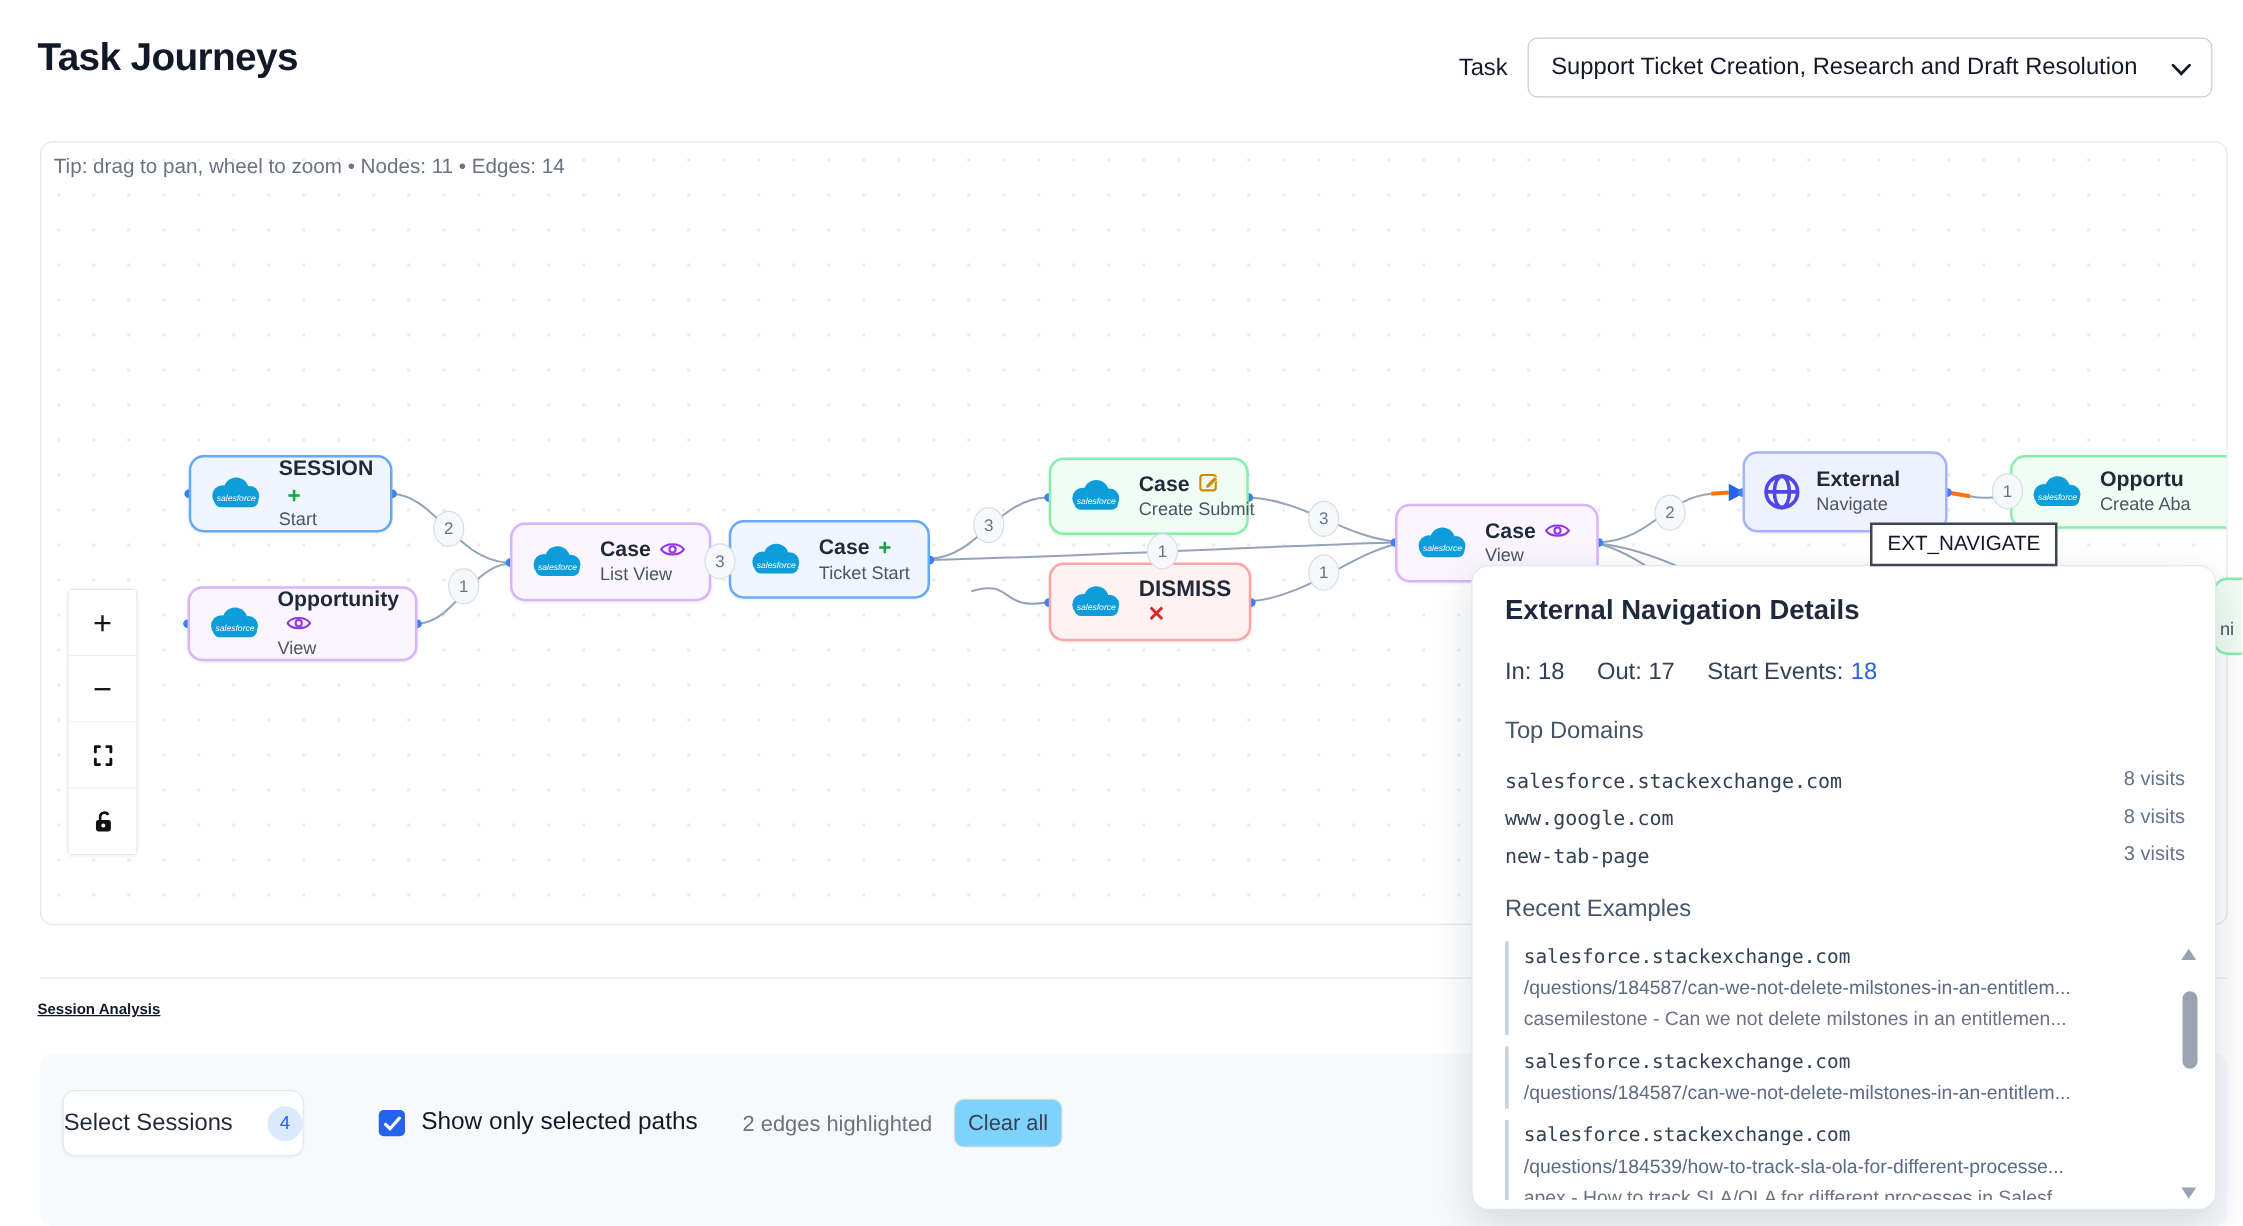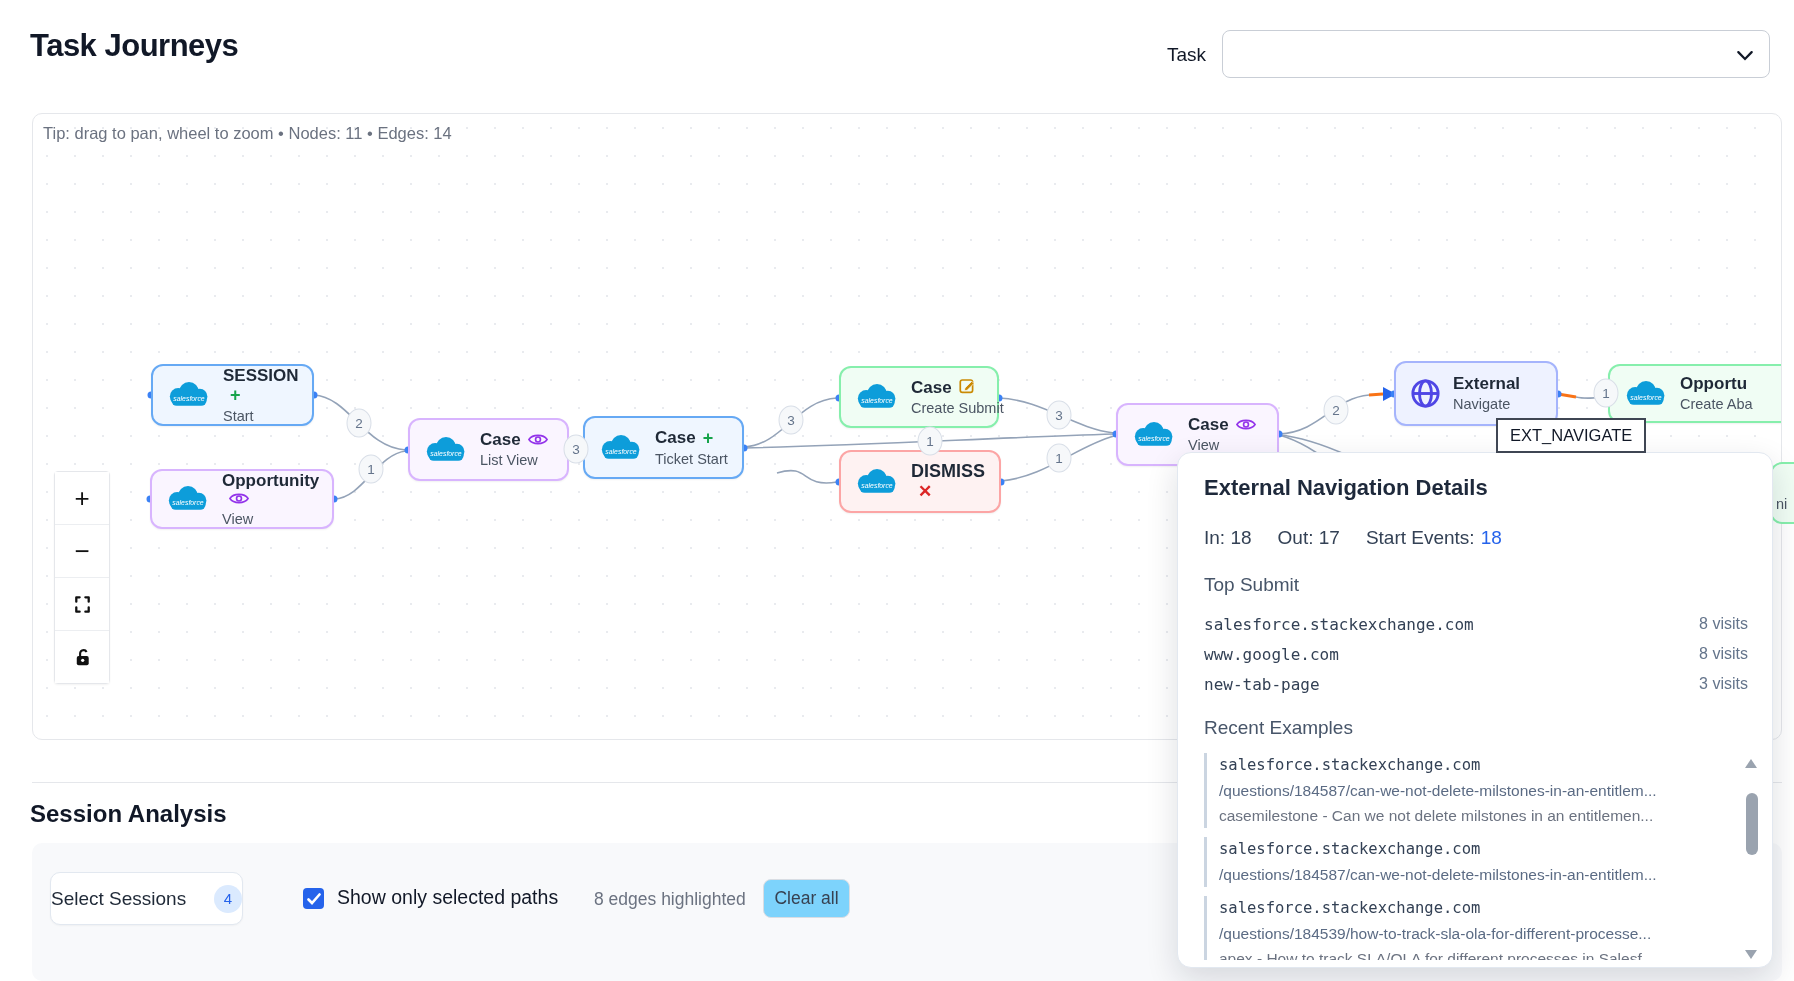--- a/index.html
+++ b/index.html
@@ -72,21 +72,21 @@
   .ex-dom{font-family:"DejaVu Sans Mono",monospace;font-size:15.5px;color:#334155;white-space:nowrap;}
   .ex-path{font-size:15.5px;color:#5b6b84;white-space:nowrap;}
   .ex-desc{font-size:15.5px;color:#6b7280;white-space:nowrap;}
   .sbar{position:absolute;right:0;top:306px;width:13px;height:200px;}
   .sb-up{position:absolute;left:0;top:0;width:0;height:0;border-left:6.5px solid transparent;border-right:6.5px solid transparent;border-bottom:9px solid #9aa3af;cursor:pointer;}
   .sb-dn{position:absolute;left:0;bottom:0;width:0;height:0;border-left:6.5px solid transparent;border-right:6.5px solid transparent;border-top:9px solid #9aa3af;cursor:pointer;}
   .sb-thumb{position:absolute;left:0.5px;top:34px;width:12px;height:62px;background:#9aa3af;border-radius:6px;cursor:pointer;}
 
   
   .divider{position:absolute;left:32px;top:782px;width:1750px;height:1px;background:#e5e7eb;}
-  .sa-h{position:absolute;left:30px;top:800px;font-size:24px;font-weight:700;color:#111827;}
+  .sa-h{position:absolute;left:30px;top:800px;font-size:12px;font-weight:700;color:#111827;text-decoration:underline;}
   .sa-panel{position:absolute;left:32px;top:843px;width:1750px;height:138px;background:#f8f9fb;border-radius:10px;}
   .sel-btn{position:absolute;left:18px;top:29px;width:193px;height:53px;box-sizing:border-box;background:#fff;
     border:1px solid #e2e8f0;border-radius:10px;display:flex;align-items:center;justify-content:space-between;gap:10px;
     font-size:19px;color:#1f2937;cursor:pointer;box-shadow:0 1px 2px rgba(0,0,0,.04);}
   .sel-cnt{width:28px;height:28px;border-radius:50%;background:#dbeafe;color:#2563eb;font-size:15px;
     display:flex;align-items:center;justify-content:center;}
   .cbx{position:absolute;left:271px;top:45px;width:21px;height:21px;background:#2563eb;border-radius:4px;
     display:flex;align-items:center;justify-content:center;cursor:pointer;}
   .cbx-label{position:absolute;left:305px;top:43px;font-size:19.5px;color:#111827;cursor:pointer;}
   .status{position:absolute;left:562px;top:46px;font-size:17.5px;color:#6b7280;}
@@ -136,20 +136,21 @@
       </symbol>
       <symbol id="i-check" viewBox="0 0 14 12">
         <path d="M1.5 6.5 L5 10 L12.5 1.5" fill="none" stroke="#fff" stroke-width="2.6" stroke-linecap="round"></path>
       </symbol>
     </defs>
   </svg>
 
   <div class="h1">Task Journeys</div>
   <div class="task-label">Task</div>
   <div class="task-select">
+    <span>Support Ticket Creation, Research and Draft Resolution</span>
     <svg class="chev" width="16" height="10">
         <use href="#i-chev"></use>
       </svg>
   </div>
 
   <div class="graph">
     <svg class="edges-svg" width="1750" height="627">
       <g fill="none" stroke="#94a3b8" stroke-width="1.6">
         <path d="M281,281 C316,283 332,334 373,336"></path>
         <path d="M301,385 C330,384 344,340 373,337"></path>
@@ -311,35 +312,35 @@
     <div class="sel-btn">
       <span>Select Sessions</span>
       <span class="sel-cnt">4</span>
     </div>
     <div class="cbx">
       <svg width="14" height="12">
           <use href="#i-check"></use>
         </svg>
     </div>
     <div class="cbx-label">Show only selected paths</div>
-    <div class="status">8 edges highlighted</div>
+    <div class="status">2 edges highlighted</div>
     <div class="clear-btn">
       <span>Clear all</span>
     </div>
   </div>
 
   <div class="ext-tip">EXT_NAVIGATE</div>
 
   <div class="popup">
     <div class="inner">
       <div class="pp-title">External Navigation Details</div>
       <div class="pp-stats">
         <span>In: 18</span><span>Out: 17</span><span style="margin-right:6px;">Start Events:</span><span class="pp-blue">18</span>
       </div>
-      <div class="pp-h" style="top:121px;">Top Submit</div>
+      <div class="pp-h" style="top:121px;">Top Domains</div>
       <div class="dom-row" style="top:156px;">
         <span class="dom">salesforce.stackexchange.com</span>
         <span class="visits">8 visits</span>
       </div>
       <div class="dom-row" style="top:186px;">
         <span class="dom">www.google.com</span>
         <span class="visits">8 visits</span>
       </div>
       <div class="dom-row" style="top:216px;">
         <span class="dom">new-tab-page</span>

